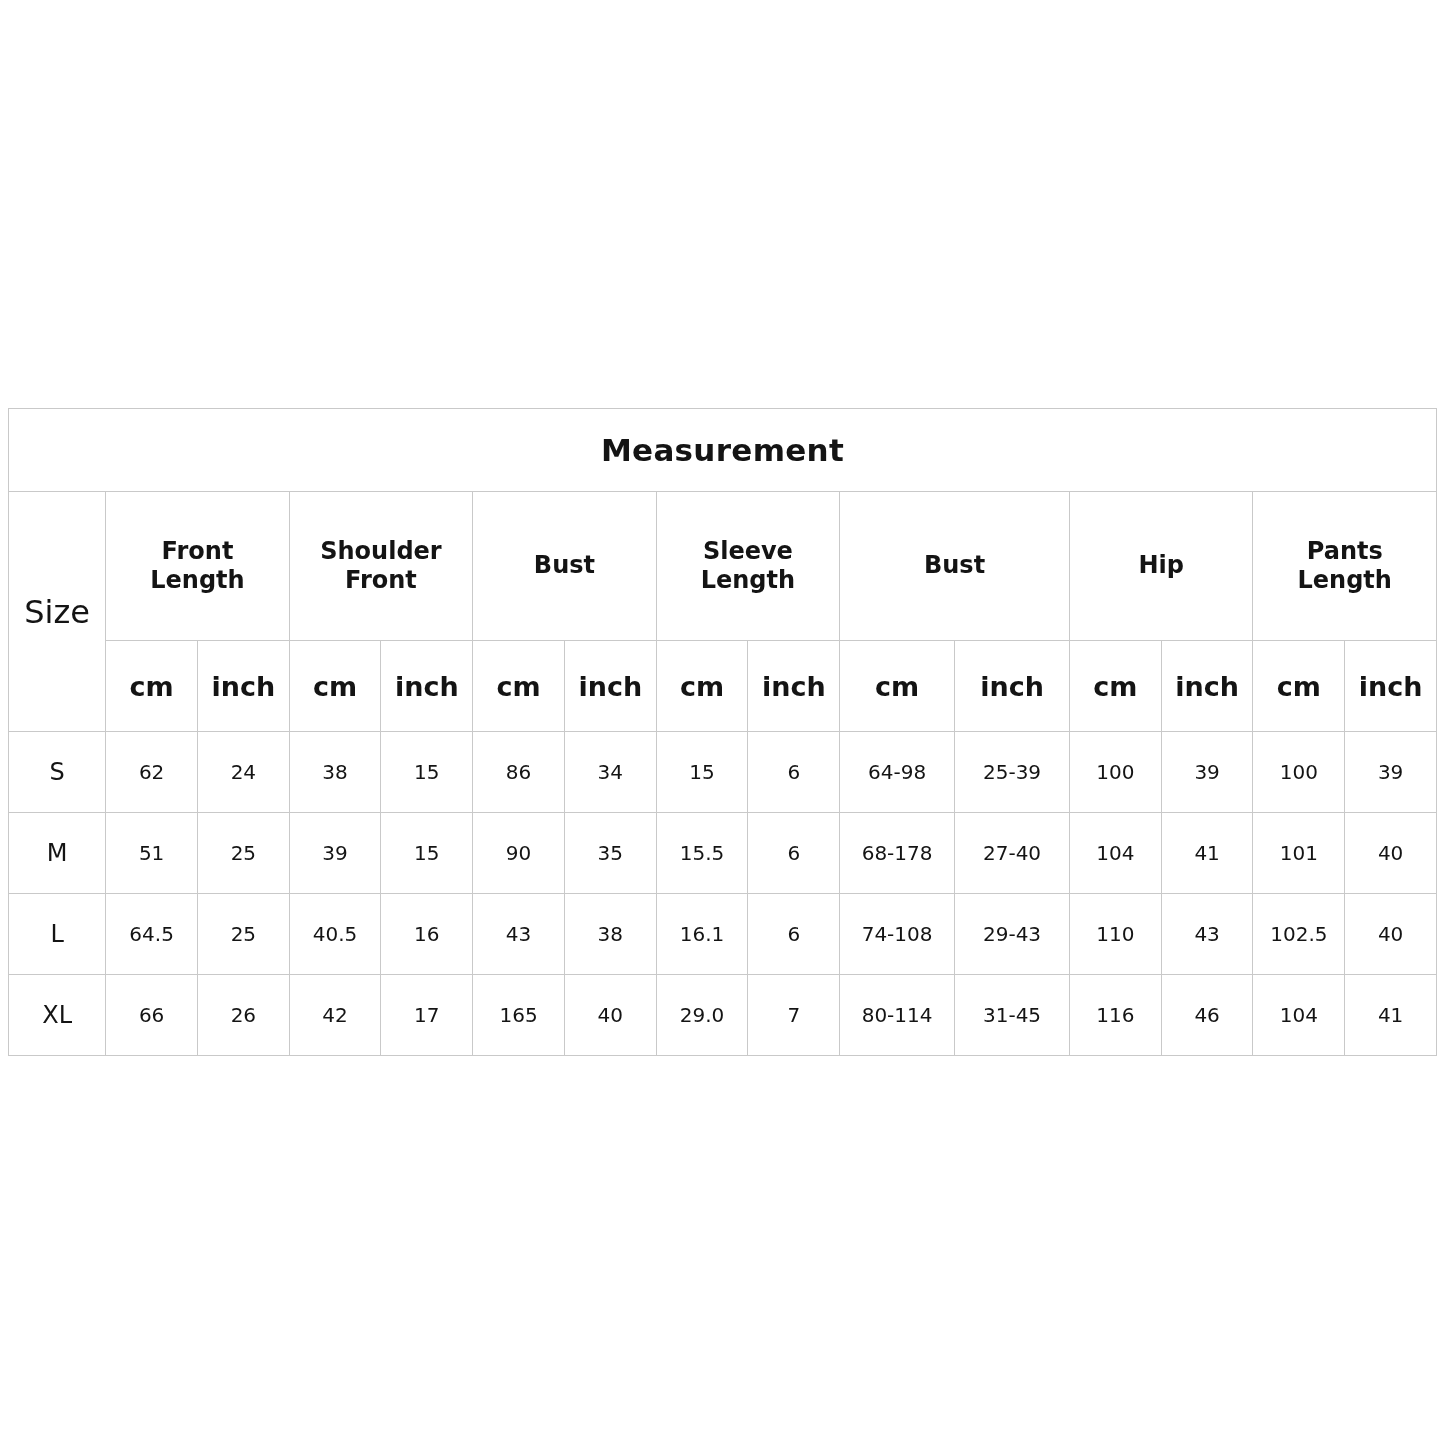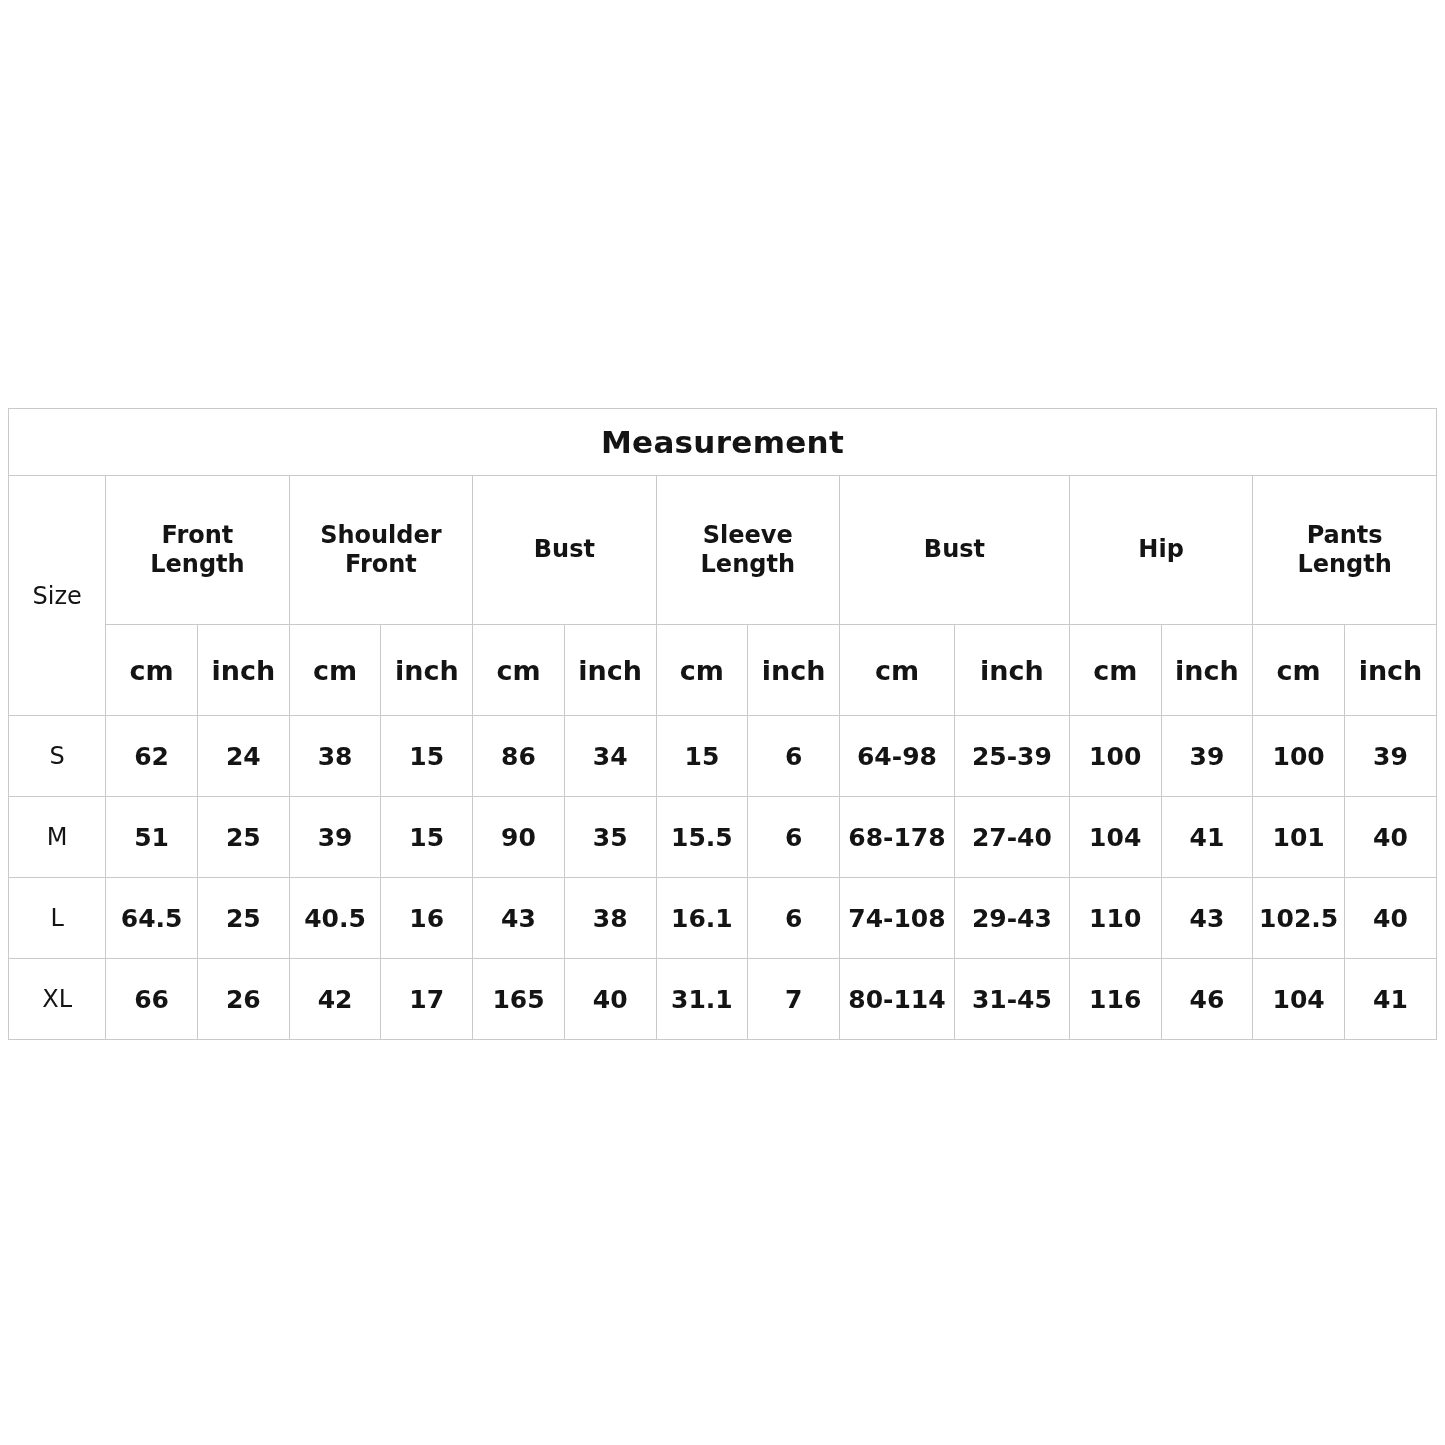--- a/index.html
+++ b/index.html
@@ -38,46 +38,46 @@
 
   .title-cell {
     border-top: 1px solid #c9c9c9;
     border-left: 1px solid #c9c9c9;
     border-right: 1px solid #c9c9c9;
     border-bottom: 1px solid #c9c9c9;
     font-size: 31px;
     font-weight: bold;
     letter-spacing: 0.3px;
     height: 66px;
-    padding: 0;
+    padding: 8px;
   }
 
   .group-head {
     font-size: 24px;
     font-weight: bold;
     line-height: 1.22;
     height: 148px;
     padding: 0 4px;
   }
 
   .size-head {
-    font-size: 24px;
+    font-size: 32px;
     font-weight: normal;
     height: 148px;
   }
 
   .unit-head {
     font-size: 27px;
     font-weight: bold;
     height: 88px;
   }
 
   .data-cell {
-    font-size: 25px;
-    font-weight: bold;
+    font-size: 20px;
+    font-weight: normal;
     height: 78px;
   }
 
   .size-cell {
     font-size: 24px;
     font-weight: normal;
   }
 
   
   col.c-size { width: 88px; }
@@ -192,21 +192,21 @@
       </tr>
 
       <tr>
         <td class="data-cell size-cell">XL</td>
         <td class="data-cell">66</td>
         <td class="data-cell">26</td>
         <td class="data-cell">42</td>
         <td class="data-cell">17</td>
         <td class="data-cell">165</td>
         <td class="data-cell">40</td>
-        <td class="data-cell">31.1</td>
+        <td class="data-cell">29.0</td>
         <td class="data-cell">7</td>
         <td class="data-cell">80-114</td>
         <td class="data-cell">31-45</td>
         <td class="data-cell">116</td>
         <td class="data-cell">46</td>
         <td class="data-cell">104</td>
         <td class="data-cell">41</td>
       </tr>
     </tbody>
   </table>

